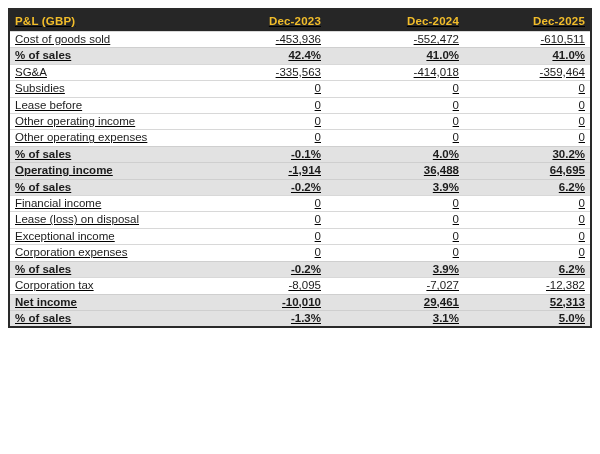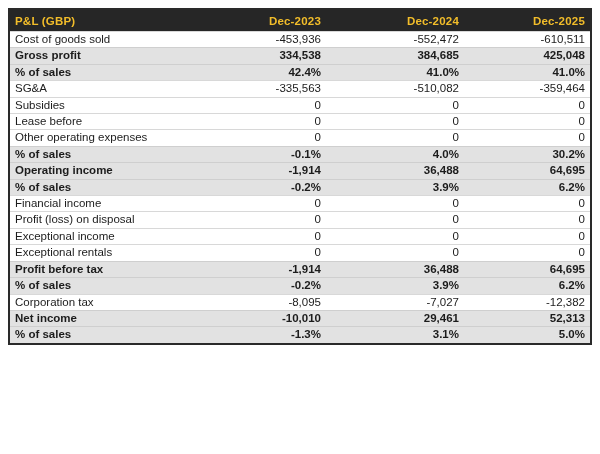--- a/index.html
+++ b/index.html
@@ -15,20 +15,21 @@
     -webkit-font-smoothing: antialiased;
   }
   .page {
     padding: 8px 8px 0 8px;
   }
   table.pnl {
     width: 584px;
     border-collapse: collapse;
     table-layout: fixed;
     border: 2px solid #2a2a2a;
+    text-decoration: underline;
   }
   col.c-label { width: 179px; }
   col.c-y1    { width: 138px; }
   col.c-y2    { width: 138px; }
   col.c-y3    { width: 127px; }
 
   thead th {
     background: #262626;
     color: #f2bd2a;
     font-size: 11.5px;
@@ -80,45 +81,45 @@
       </tr>
     </thead>
     <tbody>
         <tr class="">
           <td class="label">Cost of goods sold</td>
           <td class="num">-453,936</td>
           <td class="num">-552,472</td>
           <td class="num">-610,511</td>
         </tr>
         <tr class="subtotal">
-          <td class="label">Gross profit</td>
-          <td class="num">334,538</td>
-          <td class="num">384,685</td>
-          <td class="num">425,048</td>
-        </tr>
-        <tr class="subtotal">
           <td class="label">% of sales</td>
           <td class="num">42.4%</td>
           <td class="num">41.0%</td>
           <td class="num">41.0%</td>
         </tr>
         <tr class="">
           <td class="label">SG&amp;A</td>
           <td class="num">-335,563</td>
-          <td class="num">-510,082</td>
+          <td class="num">-414,018</td>
           <td class="num">-359,464</td>
         </tr>
         <tr class="">
           <td class="label">Subsidies</td>
           <td class="num">0</td>
           <td class="num">0</td>
           <td class="num">0</td>
         </tr>
         <tr class="">
           <td class="label">Lease before</td>
+          <td class="num">0</td>
+          <td class="num">0</td>
+          <td class="num">0</td>
+        </tr>
+        <tr class="">
+          <td class="label">Other operating income</td>
           <td class="num">0</td>
           <td class="num">0</td>
           <td class="num">0</td>
         </tr>
         <tr class="">
           <td class="label">Other operating expenses</td>
           <td class="num">0</td>
           <td class="num">0</td>
           <td class="num">0</td>
         </tr>
@@ -140,42 +141,36 @@
           <td class="num">3.9%</td>
           <td class="num">6.2%</td>
         </tr>
         <tr class="">
           <td class="label">Financial income</td>
           <td class="num">0</td>
           <td class="num">0</td>
           <td class="num">0</td>
         </tr>
         <tr class="">
-          <td class="label">Profit (loss) on disposal</td>
+          <td class="label">Lease (loss) on disposal</td>
           <td class="num">0</td>
           <td class="num">0</td>
           <td class="num">0</td>
         </tr>
         <tr class="">
           <td class="label">Exceptional income</td>
           <td class="num">0</td>
           <td class="num">0</td>
           <td class="num">0</td>
         </tr>
         <tr class="">
-          <td class="label">Exceptional rentals</td>
+          <td class="label">Corporation expenses</td>
           <td class="num">0</td>
           <td class="num">0</td>
           <td class="num">0</td>
-        </tr>
-        <tr class="subtotal">
-          <td class="label">Profit before tax</td>
-          <td class="num">-1,914</td>
-          <td class="num">36,488</td>
-          <td class="num">64,695</td>
         </tr>
         <tr class="subtotal">
           <td class="label">% of sales</td>
           <td class="num">-0.2%</td>
           <td class="num">3.9%</td>
           <td class="num">6.2%</td>
         </tr>
         <tr class="">
           <td class="label">Corporation tax</td>
           <td class="num">-8,095</td>

